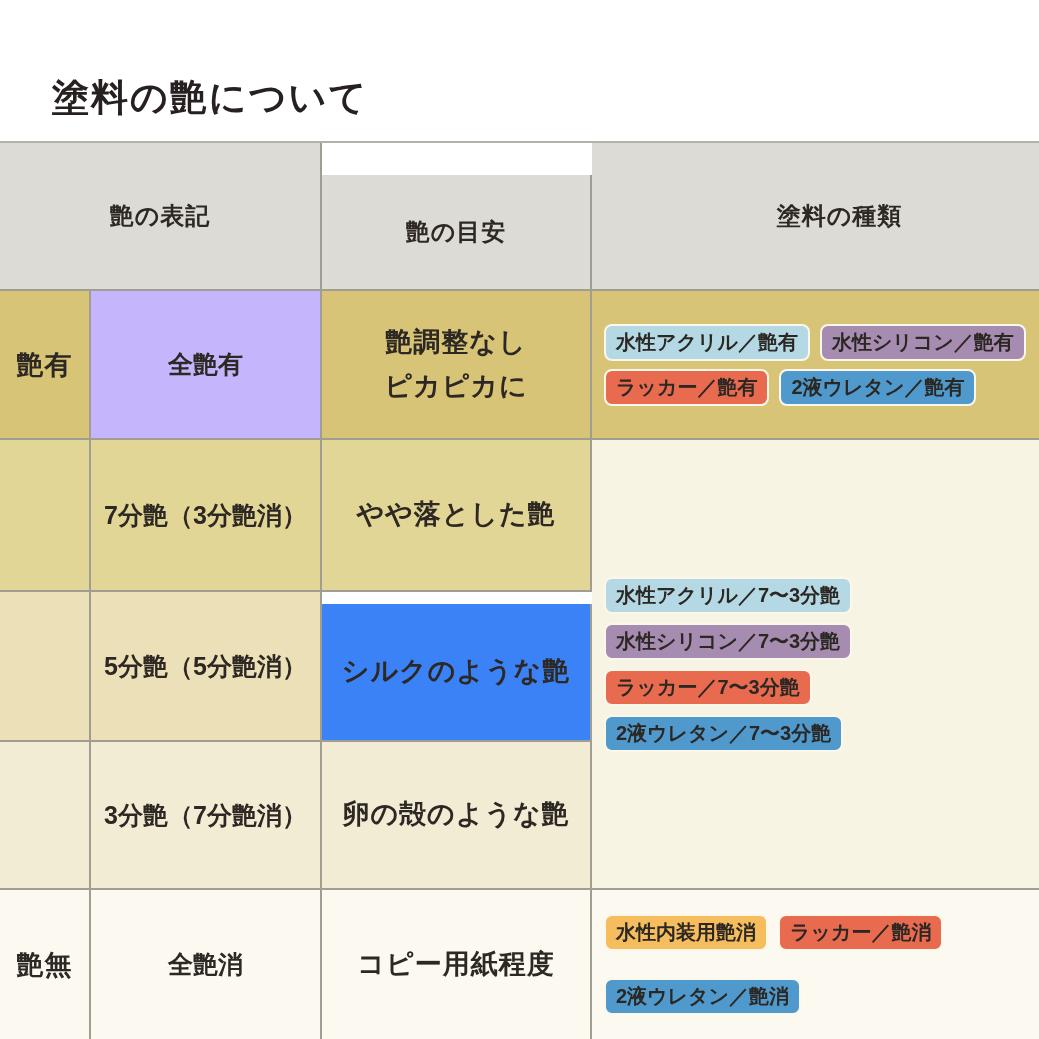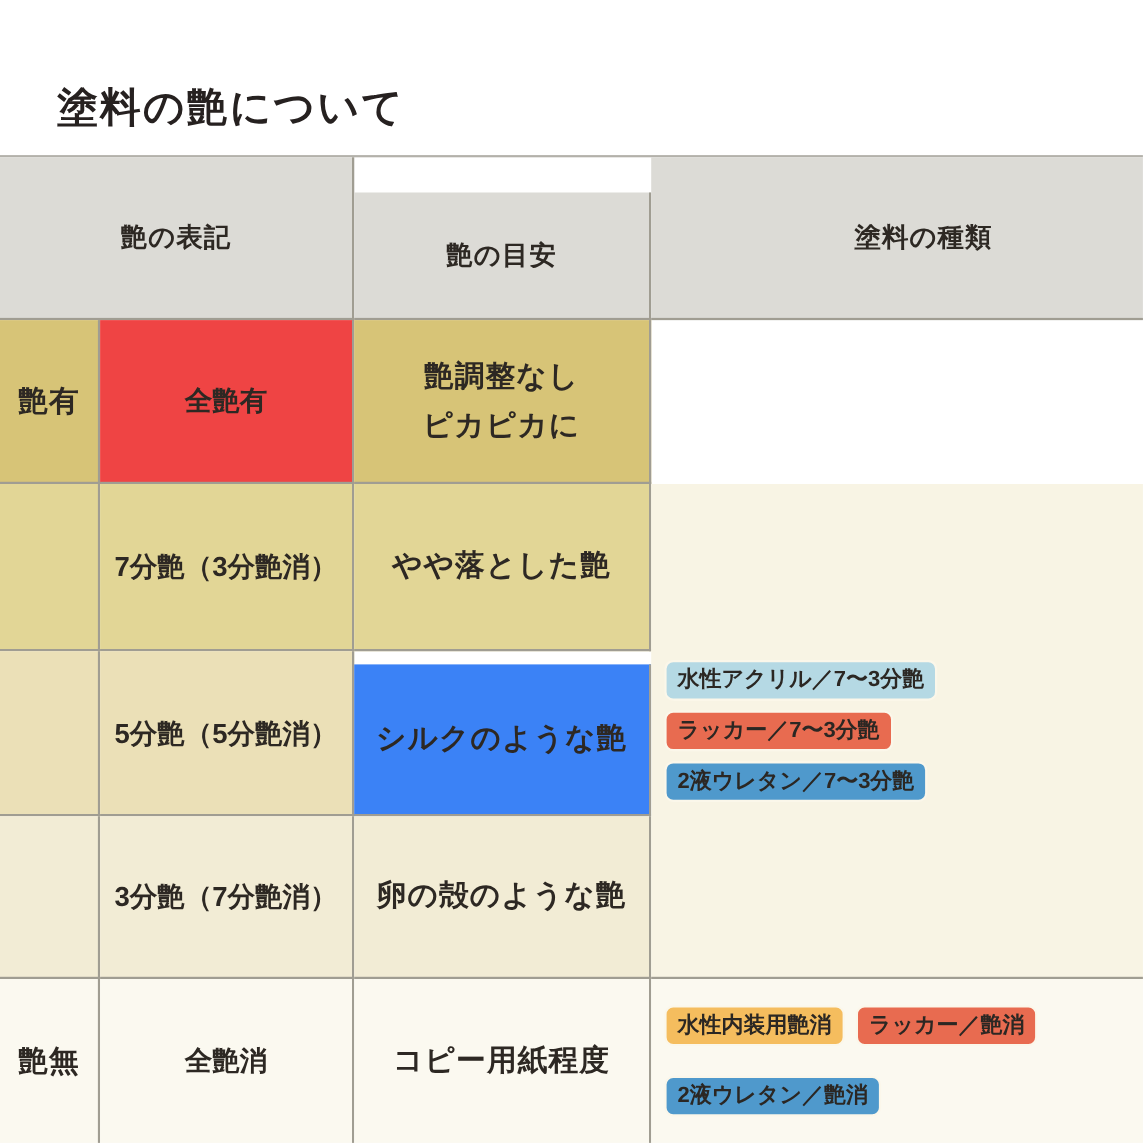--- a/index.html
+++ b/index.html
@@ -81,42 +81,53 @@
 
 <h1 class="title">塗料の艶について</h1>
 
 <div class="gloss-table">
 
   <div class="cell header-cell h-notation" style="background: rgb(220, 219, 214);">艶の表記</div>
   <div class="cell header-cell h-guide" style="background: rgb(220, 219, 214); margin-top: 32px;">艶の目安</div>
   <div class="cell header-cell h-paint no-r" style="background: rgb(220, 219, 214);">塗料の種類</div>
 
   <div class="cell cat r1c1" style="background: rgb(215, 196, 119);">艶有</div>
-  <div class="cell notation r1c2" style="background: #ef4444;">全艶有</div>
+  <div class="cell notation r1c2" style="background: #c4b5fd;">全艶有</div>
   <div class="cell guide r1c3" style="background: rgb(215, 196, 119);">
     <div>
       <div>艶調整なし</div>
       <div>ピカピカに</div>
+    </div>
+  </div>
+  <div class="cell badge-area r1c4 no-r" style="background: rgb(215, 196, 119);">
+    <div class="badge-line">
+      <span class="badge" style="background: rgb(181, 217, 228);">水性アクリル／艶有</span>
+      <span class="badge" style="background: rgb(167, 140, 177);">水性シリコン／艶有</span>
+    </div>
+    <div class="badge-line">
+      <span class="badge" style="background: rgb(232, 107, 80);">ラッカー／艶有</span>
+      <span class="badge" style="background: rgb(79, 153, 204);">2液ウレタン／艶有</span>
     </div>
   </div>
 
   <div class="cell r2c1" style="background: rgb(226, 214, 150);"></div>
   <div class="cell notation r2c2" style="background: rgb(226, 214, 150);">7分艶（3分艶消）</div>
   <div class="cell guide r2c3" style="background: rgb(226, 214, 150);">やや落とした艶</div>
 
   <div class="cell r3c1" style="background: rgb(235, 224, 183);"></div>
   <div class="cell notation r3c2" style="background: rgb(235, 224, 183);">5分艶（5分艶消）</div>
   <div class="cell guide r3c3" style="background: #3b82f6; margin-top: 12px;">シルクのような艶</div>
 
   <div class="cell r4c1" style="background: rgb(242, 236, 213);"></div>
   <div class="cell notation r4c2" style="background: rgb(242, 236, 213);">3分艶（7分艶消）</div>
   <div class="cell guide r4c3" style="background: rgb(242, 236, 213);">卵の殻のような艶</div>
 
   <div class="cell badge-area badge-stack merged-paints no-r" style="background: rgb(248, 244, 228);">
     <span class="badge" style="background: rgb(181, 217, 228);">水性アクリル／7〜3分艶</span>
+    <span class="badge" style="background: rgb(167, 140, 177);">水性シリコン／7〜3分艶</span>
     <span class="badge" style="background: rgb(232, 107, 80);">ラッカー／7〜3分艶</span>
     <span class="badge" style="background: rgb(79, 153, 204);">2液ウレタン／7〜3分艶</span>
   </div>
 
   <div class="cell cat r5c1 no-b" style="background: rgb(251, 249, 240);">艶無</div>
   <div class="cell notation r5c2 no-b" style="background: rgb(251, 249, 240);">全艶消</div>
   <div class="cell guide r5c3 no-b" style="background: rgb(251, 249, 240);">コピー用紙程度</div>
   <div class="cell badge-area r5c4 no-r no-b" style="background: rgb(251, 249, 240); gap: 27px;">
     <div class="badge-line">
       <span class="badge" style="background: rgb(245, 189, 94);">水性内装用艶消</span>

